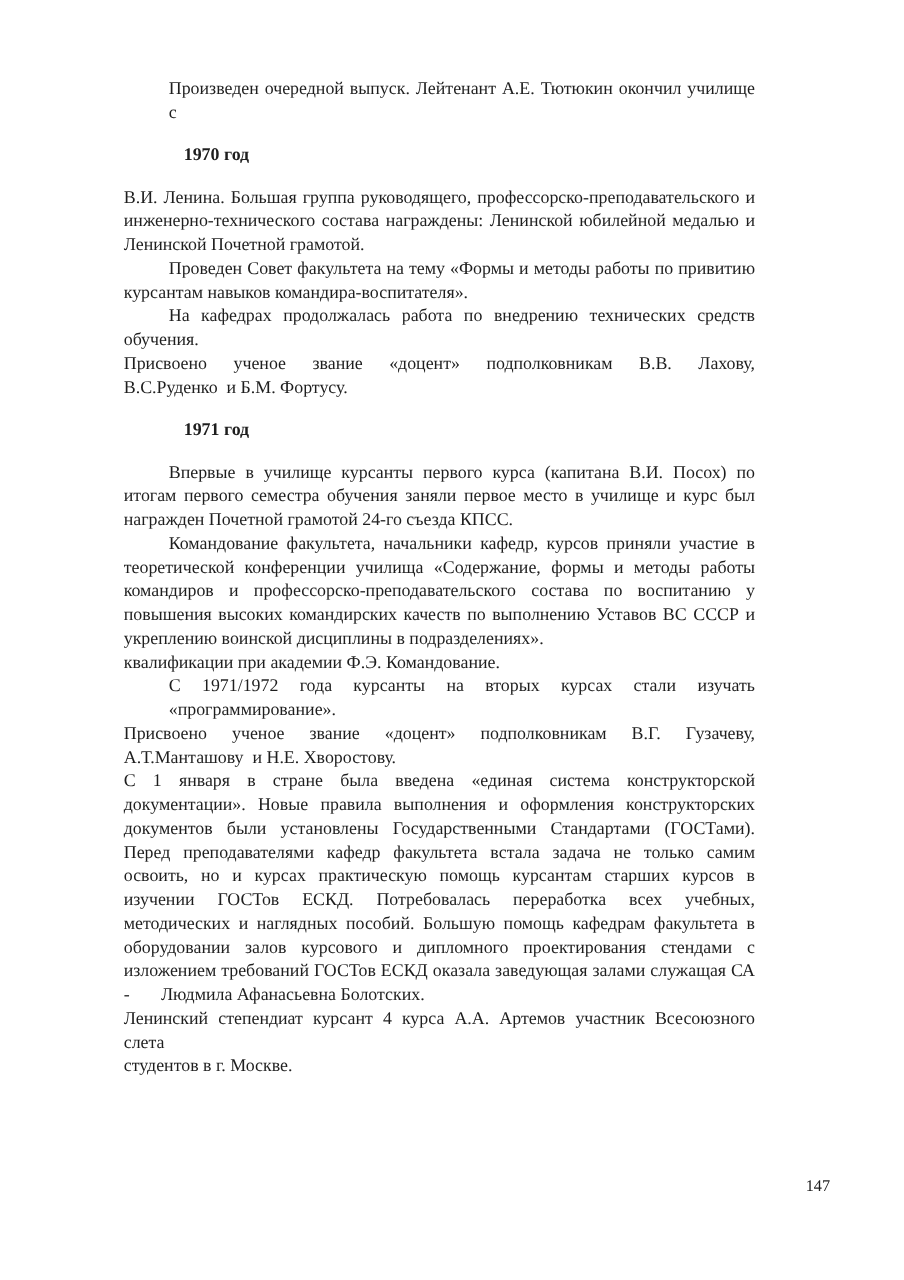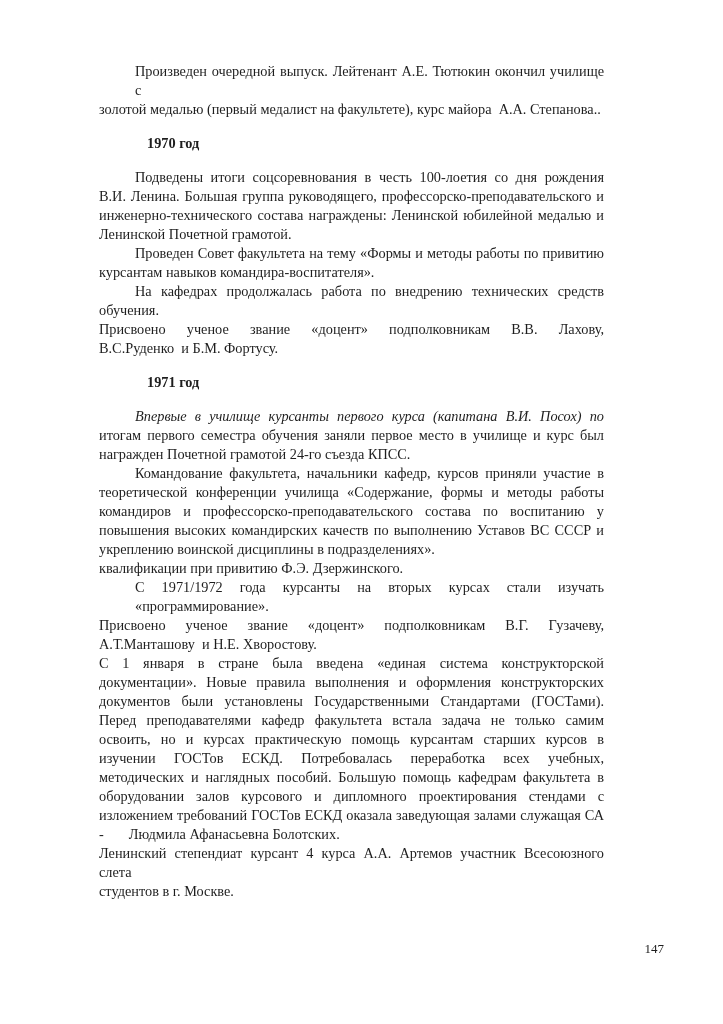--- a/index.html
+++ b/index.html
@@ -40,56 +40,54 @@
     font-size: 13px;
     color: #1e1e1e;
   }
 </style>
 </head>
 <body>
 
 <main class="doc-body" id="doc">
     <div class="para">
       <span class="line j" style="padding-left: 36px;">Произведен очередной выпуск. Лейтенант А.Е. Тютюкин окончил училище с</span>
-      <span class="line">золотой медалью (первый медалист на факультете), курс майора  А.А. Степанова..</span>
     </div>
     <div class="heading">1970 год</div>
     <div class="para">
-      <span class="line j" style="padding-left: 36px;">Подведены итоги соцсоревнования в честь 100-лоетия со дня рождения</span>
       <span class="line j">В.И. Ленина. Большая группа руководящего, профессорско-преподавательского и</span>
       <span class="line j">инженерно-технического состава награждены: Ленинской юбилейной медалью и</span>
       <span class="line">Ленинской Почетной грамотой.</span>
     </div>
     <div class="para">
       <span class="line j" style="padding-left: 36px;">Проведен Совет факультета на тему «Формы и методы работы по привитию</span>
       <span class="line">курсантам навыков командира-воспитателя».</span>
     </div>
     <div class="para">
       <span class="line j" style="padding-left: 36px;">На кафедрах продолжалась работа по внедрению технических средств</span>
       <span class="line">обучения.</span>
     </div>
     <div class="para">
       <span class="line j">Присвоено ученое звание «доцент» подполковникам В.В. Лахову,</span>
       <span class="line">В.С.Руденко  и Б.М. Фортусу.</span>
     </div>
     <div class="heading">1971 год</div>
     <div class="para">
-      <span class="line j" style="padding-left: 36px; font-style: italic;">Впервые в училище курсанты первого курса (капитана В.И. Посох) по</span>
+      <span class="line j" style="padding-left: 36px;">Впервые в училище курсанты первого курса (капитана В.И. Посох) по</span>
       <span class="line j">итогам первого семестра обучения заняли первое место в училище и курс был</span>
       <span class="line">награжден Почетной грамотой 24-го съезда КПСС.</span>
     </div>
     <div class="para">
       <span class="line j" style="padding-left: 36px;">Командование факультета, начальники кафедр, курсов приняли участие в</span>
       <span class="line j">теоретической конференции училища «Содержание, формы и методы работы</span>
       <span class="line j">командиров и профессорско-преподавательского состава по воспитанию у</span>
       <span class="line j">повышения высоких командирских качеств по выполнению Уставов ВС СССР и</span>
       <span class="line">укреплению воинской дисциплины в подразделениях».</span>
     </div>
     <div class="para">
-      <span class="line">квалификации при привитию Ф.Э. Дзержинского.</span>
+      <span class="line">квалификации при академии Ф.Э. Командование.</span>
     </div>
     <div class="para">
       <span class="line j" style="padding-left: 36px;">С 1971/1972 года курсанты на вторых курсах стали изучать</span>
       <span class="line" style="padding-left: 36px;">«программирование».</span>
     </div>
     <div class="para">
       <span class="line j">Присвоено ученое звание «доцент» подполковникам В.Г. Гузачеву,</span>
       <span class="line">А.Т.Манташову  и Н.Е. Хворостову.</span>
     </div>
     <div class="para">

